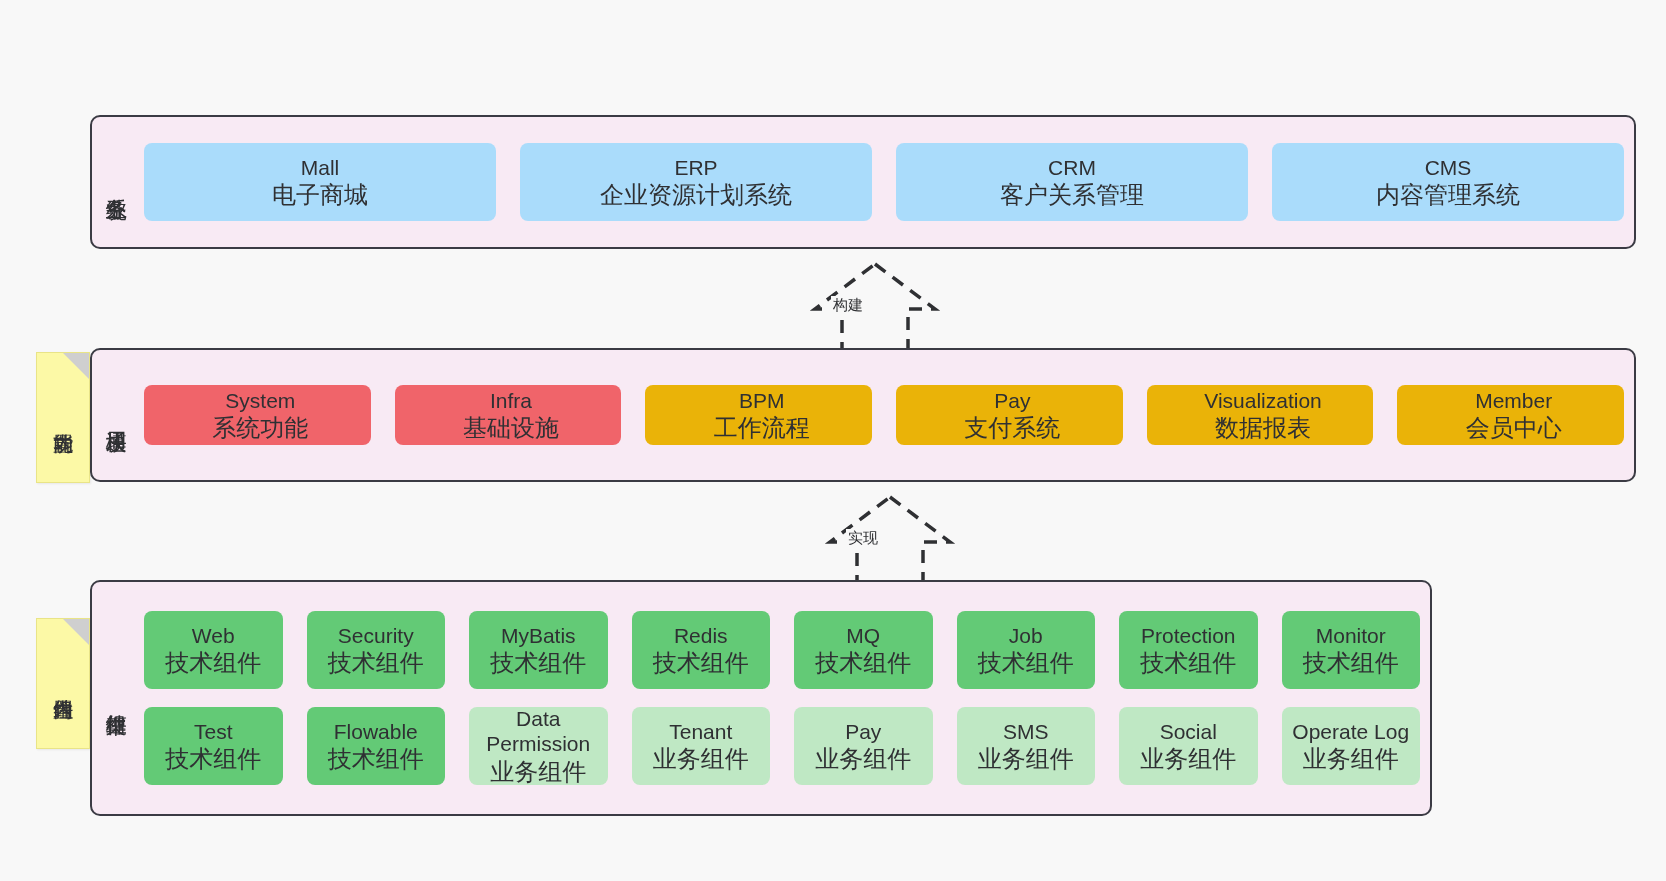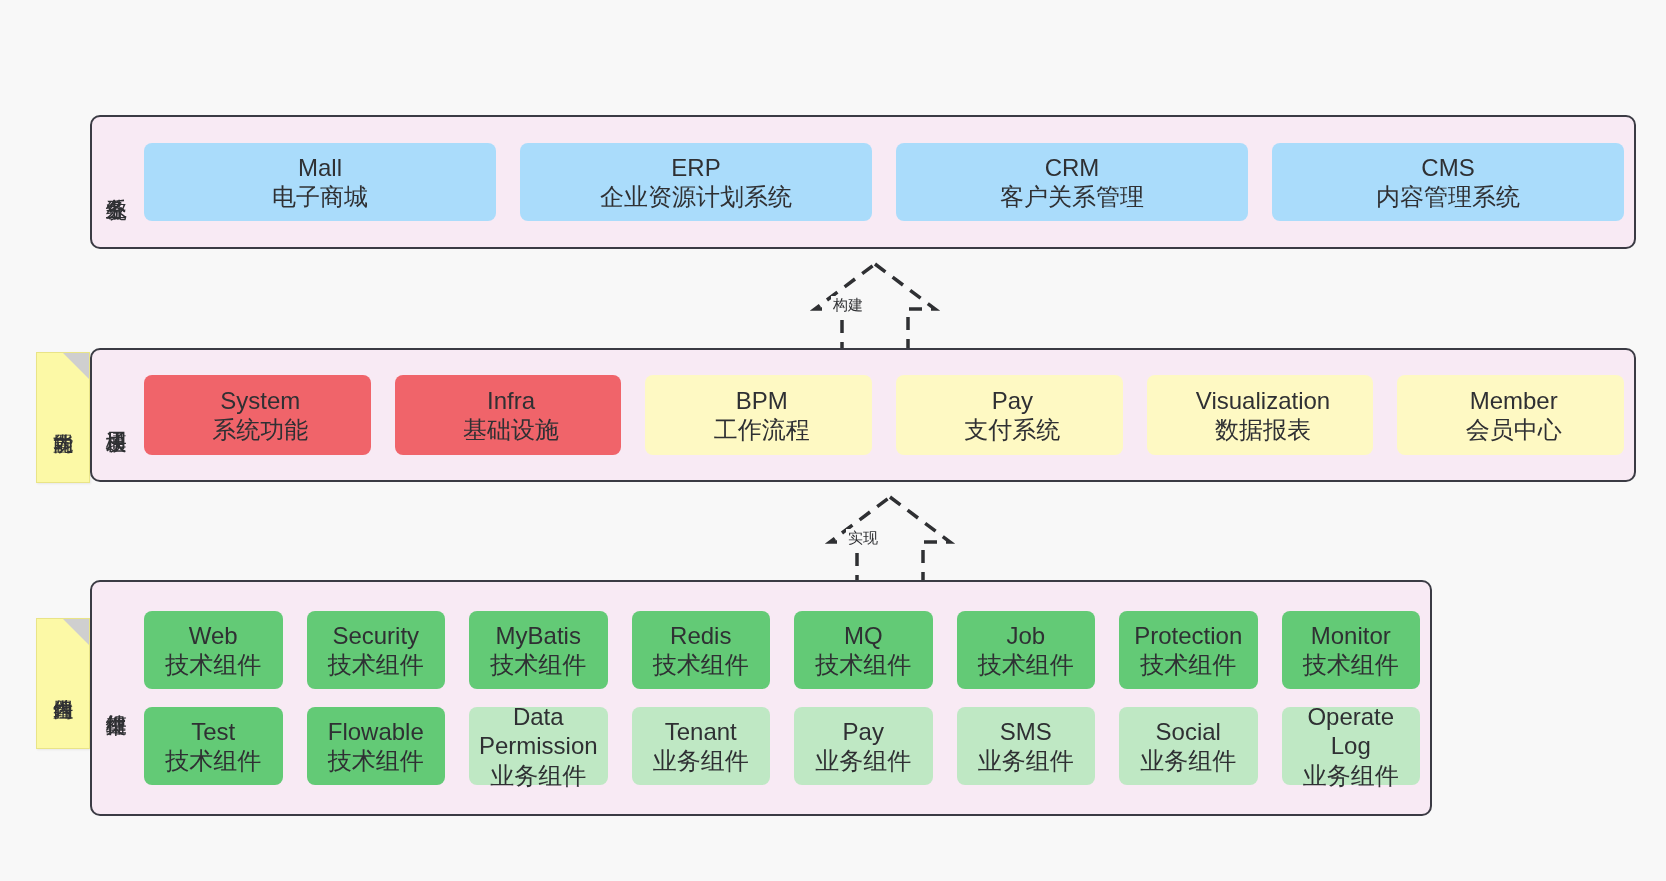--- a/index.html
+++ b/index.html
@@ -75,36 +75,36 @@
     flex-direction: column;
     align-items: center;
     justify-content: center;
     text-align: center;
     line-height: 1.22;
     padding: 4px 6px;
     box-sizing: border-box;
     min-width: 0;
   }
   .card .t1 {
-    font-size: 24px;
+    font-size: 21px;
     color: #2f3033;
   }
   .card .t2 {
     font-size: 24px;
     color: #2f3033;
   }
 
   .card.blue       { background: #aadcfb; }
   .card.red        { background: #f0646a; }
-  .card.pink       { background: #fef9c3; }
+  .card.pink       { background: #eab308; }
   .card.green      { background: #63ca76; }
   .card.lightgreen { background: #bfe8c4; }
 
   .h-biz   { height: 78px; }
-  .h-mod   { height: 80px; padding-left: 12px; }
+  .h-mod   { height: 60px; padding-left: 12px; }
   .h-comp  { height: 78px; }
 
   
   .sticky {
     position: absolute;
     background: #fcf9a6;
     border: 1px solid #e9e487;
     box-sizing: border-box;
     display: flex;
     align-items: center;

